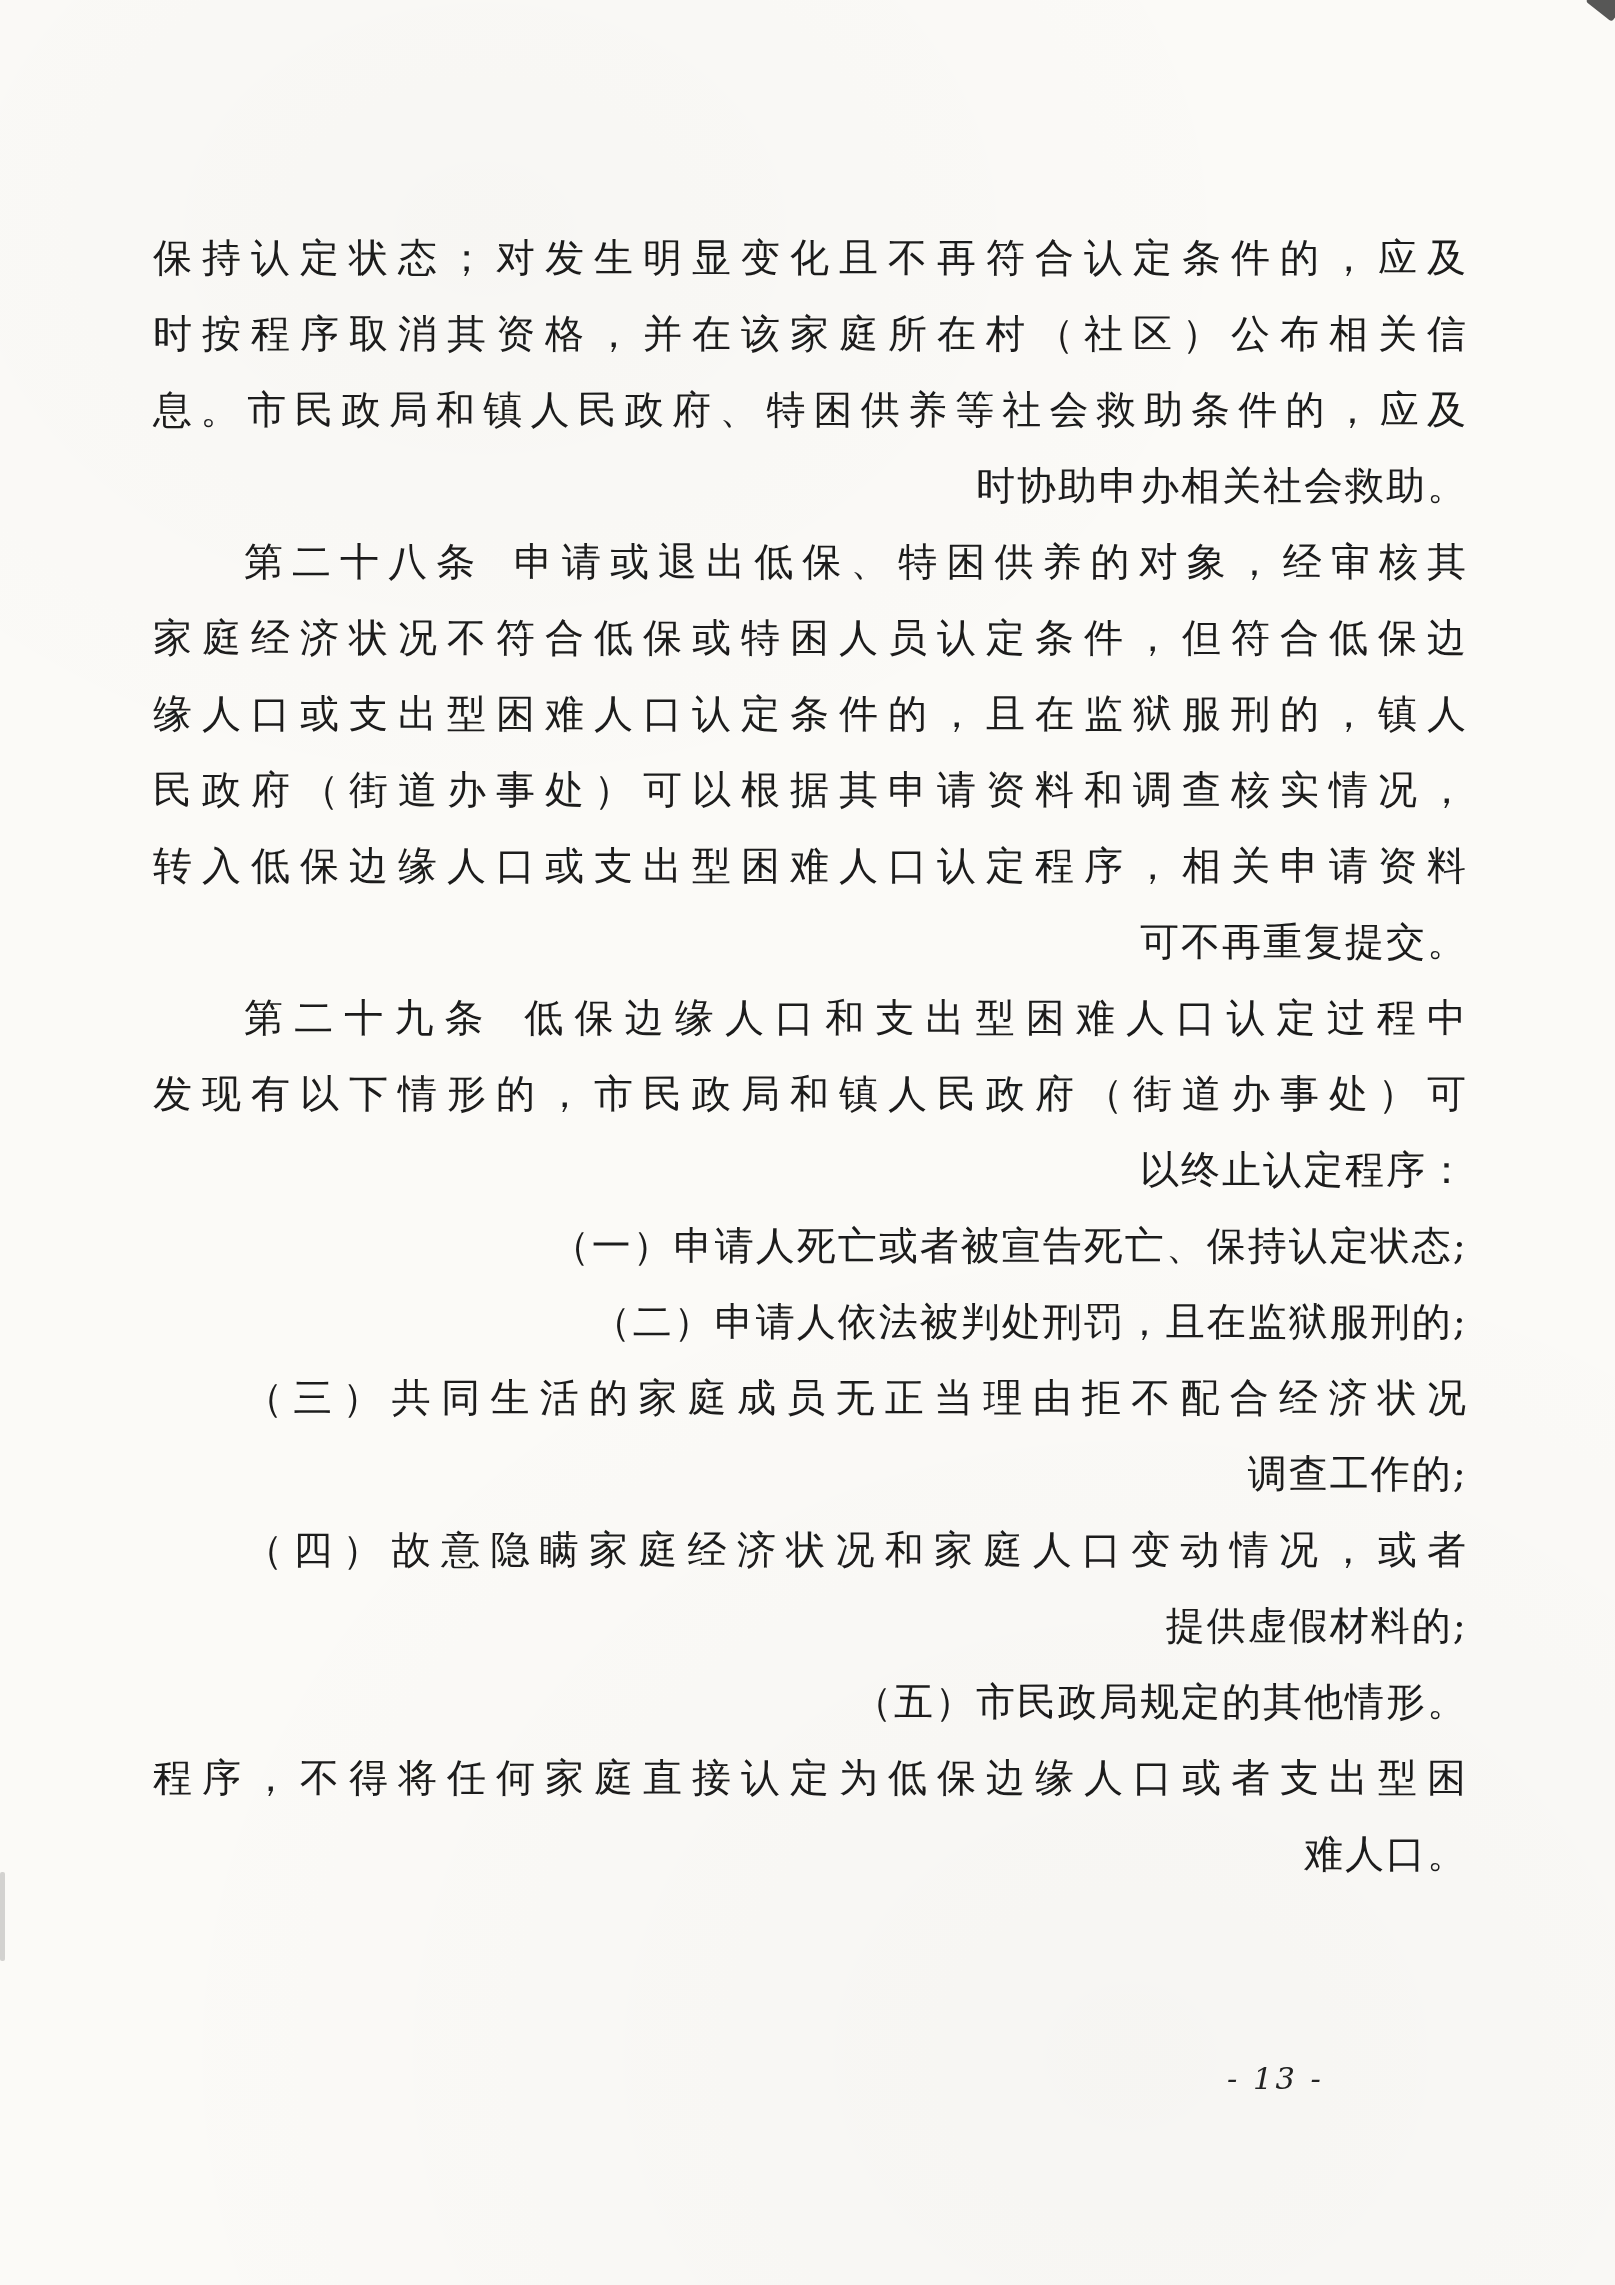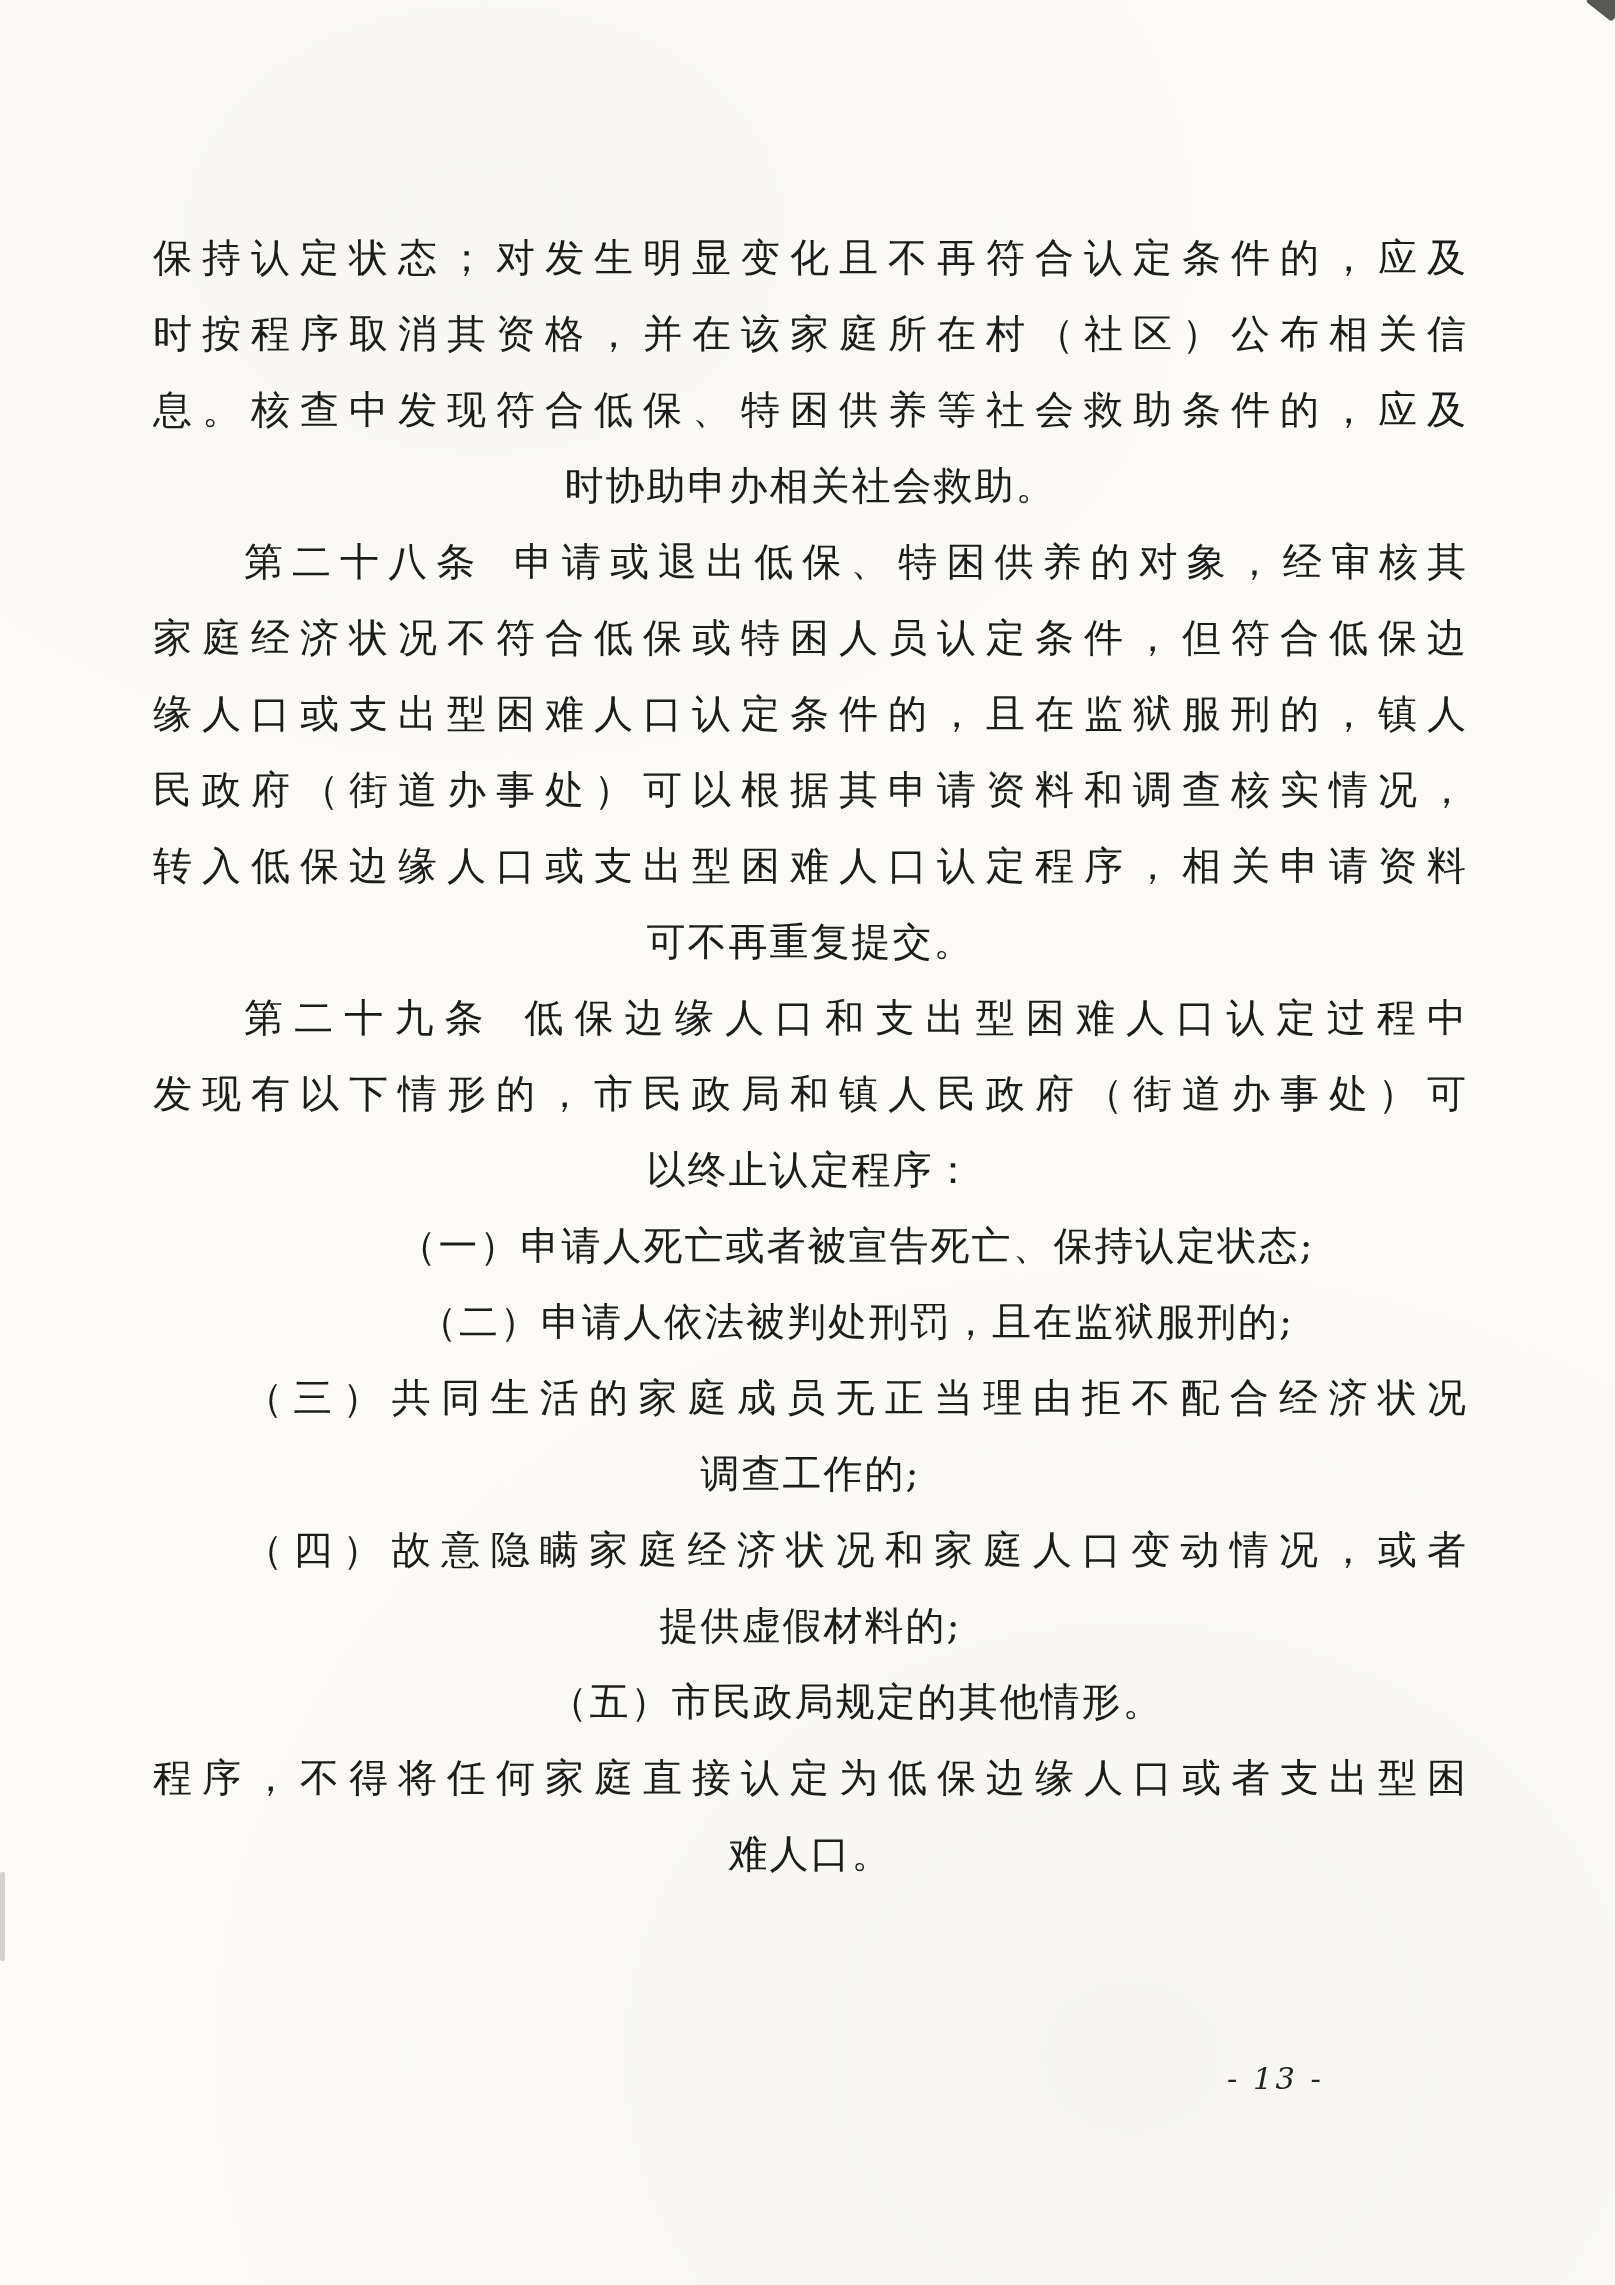--- a/index.html
+++ b/index.html
@@ -32,21 +32,21 @@
     left: 153px;
     top: 220px;
     width: 1315px;
   }
   .line {
     height: 76px;
     line-height: 76px;
     font-size: 39px;
     letter-spacing: 2px;
     white-space: nowrap;
-    text-align: center;
+    text-align: right;
   }
   .line.just {
     white-space: normal;
     text-align: justify;
     text-align-last: justify;
   }
   .line.ind {
     padding-left: 91px;
   }
   .head {
@@ -89,21 +89,21 @@
 
 <div class="page">
   <div class="artifact-tr"></div>
   <div class="artifact-left"></div>
 
   <div class="textblock" id="textblock">
     <div class="line just"><span class="rest">保持认定状态；对发生明显变化且不再符合认定条件的，应及</span></div>
 
     <div class="line just"><span class="rest">时按程序取消其资格，并在该家庭所在村（社区）公布相关信</span></div>
 
-    <div class="line just"><span class="rest">息。核查中发现符合低保、特困供养等社会救助条件的，应及</span></div>
+    <div class="line just"><span class="rest">息。市民政局和镇人民政府、特困供养等社会救助条件的，应及</span></div>
 
     <div class="line"><span class="rest">时协助申办相关社会救助。</span></div>
 
     <div class="line just ind"><span class="head">第二十八条</span><span class="rest">申请或退出低保、特困供养的对象，经审核其</span></div>
 
     <div class="line just"><span class="rest">家庭经济状况不符合低保或特困人员认定条件，但符合低保边</span></div>
 
     <div class="line just"><span class="rest">缘人口或支出型困难人口认定条件的，且在监狱服刑的，镇人</span></div>
 
     <div class="line just"><span class="rest">民政府（街道办事处）可以根据其申请资料和调查核实情况，</span></div>

